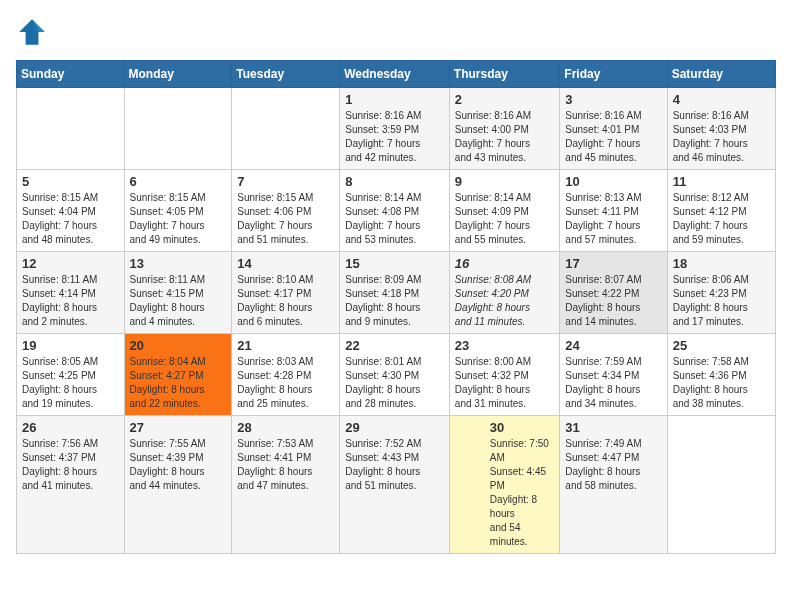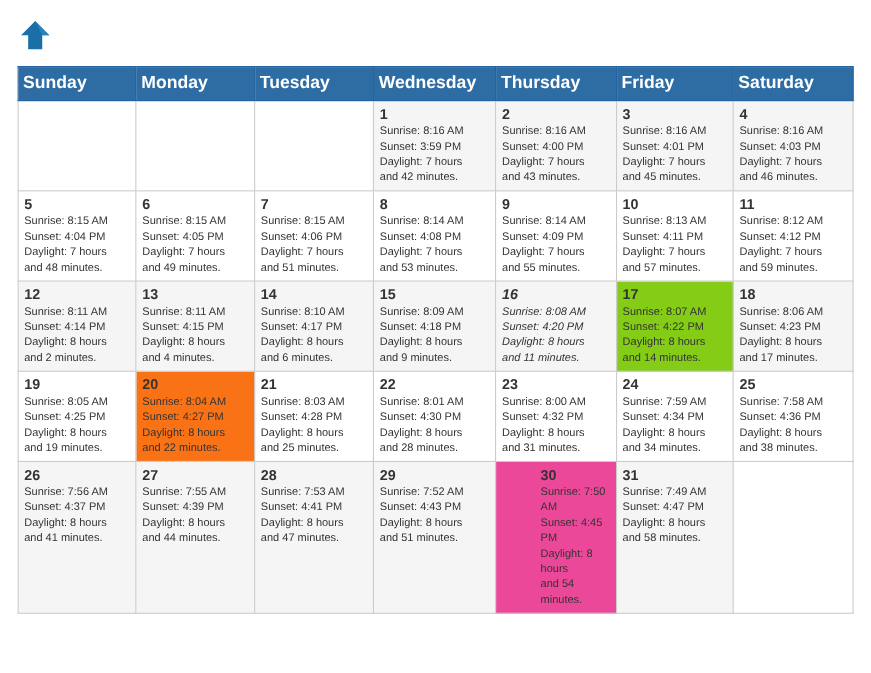--- a/index.html
+++ b/index.html
@@ -53,21 +53,21 @@
       color: #333;
     }
     .calendar {
       width: 100%;
       border-collapse: collapse;
       border: 1px solid #ccc;
     }
     .calendar th {
       background-color: #2e6da4;
       color: #fff;
-      font-size: 16px;
+      font-size: 12px;
       font-weight: bold;
       padding: 6px 4px;
       text-align: left;
       border: 1px solid #2563a0;
     }
     .calendar td {
       vertical-align: top;
       padding: 4px 5px;
       border: 1px solid #ccc;
       font-size: 10px;
@@ -196,21 +196,21 @@
           <div class="day-info">Sunrise: 8:10 AM<br>Sunset: 4:17 PM<br>Daylight: 8 hours<br>and 6 minutes.</div>
         </td>
         <td style="background: rgb(245, 245, 245);">
           <span class="day-number">15</span>
           <div class="day-info">Sunrise: 8:09 AM<br>Sunset: 4:18 PM<br>Daylight: 8 hours<br>and 9 minutes.</div>
         </td>
         <td style="background: rgb(245, 245, 245); font-style: italic;">
           <span class="day-number">16</span>
           <div class="day-info">Sunrise: 8:08 AM<br>Sunset: 4:20 PM<br>Daylight: 8 hours<br>and 11 minutes.</div>
         </td>
-        <td style="background: #84cc16;">
+        <td style="background: #e5e5e5;">
           <span class="day-number">17</span>
           <div class="day-info">Sunrise: 8:07 AM<br>Sunset: 4:22 PM<br>Daylight: 8 hours<br>and 14 minutes.</div>
         </td>
         <td style="background: rgb(245, 245, 245); margin-left: 32px;">
           <span class="day-number">18</span>
           <div class="day-info">Sunrise: 8:06 AM<br>Sunset: 4:23 PM<br>Daylight: 8 hours<br>and 17 minutes.</div>
         </td>
       </tr>
       <tr>
         <td style="background: rgb(255, 255, 255);">
@@ -252,21 +252,21 @@
           <div class="day-info">Sunrise: 7:55 AM<br>Sunset: 4:39 PM<br>Daylight: 8 hours<br>and 44 minutes.</div>
         </td>
         <td style="background: rgb(245, 245, 245);">
           <span class="day-number">28</span>
           <div class="day-info">Sunrise: 7:53 AM<br>Sunset: 4:41 PM<br>Daylight: 8 hours<br>and 47 minutes.</div>
         </td>
         <td style="background: rgb(245, 245, 245);">
           <span class="day-number">29</span>
           <div class="day-info">Sunrise: 7:52 AM<br>Sunset: 4:43 PM<br>Daylight: 8 hours<br>and 51 minutes.</div>
         </td>
-        <td style="background: #ec4899; padding-left: 40px;">
+        <td style="background: #fef9c3; padding-left: 40px;">
           <span class="day-number">30</span>
           <div class="day-info">Sunrise: 7:50 AM<br>Sunset: 4:45 PM<br>Daylight: 8 hours<br>and 54 minutes.</div>
         </td>
         <td style="background: rgb(245, 245, 245); margin-left: 27px;">
           <span class="day-number">31</span>
           <div class="day-info">Sunrise: 7:49 AM<br>Sunset: 4:47 PM<br>Daylight: 8 hours<br>and 58 minutes.</div>
         </td>
         <td class="empty-cell"></td>
       </tr>
     </tbody>

